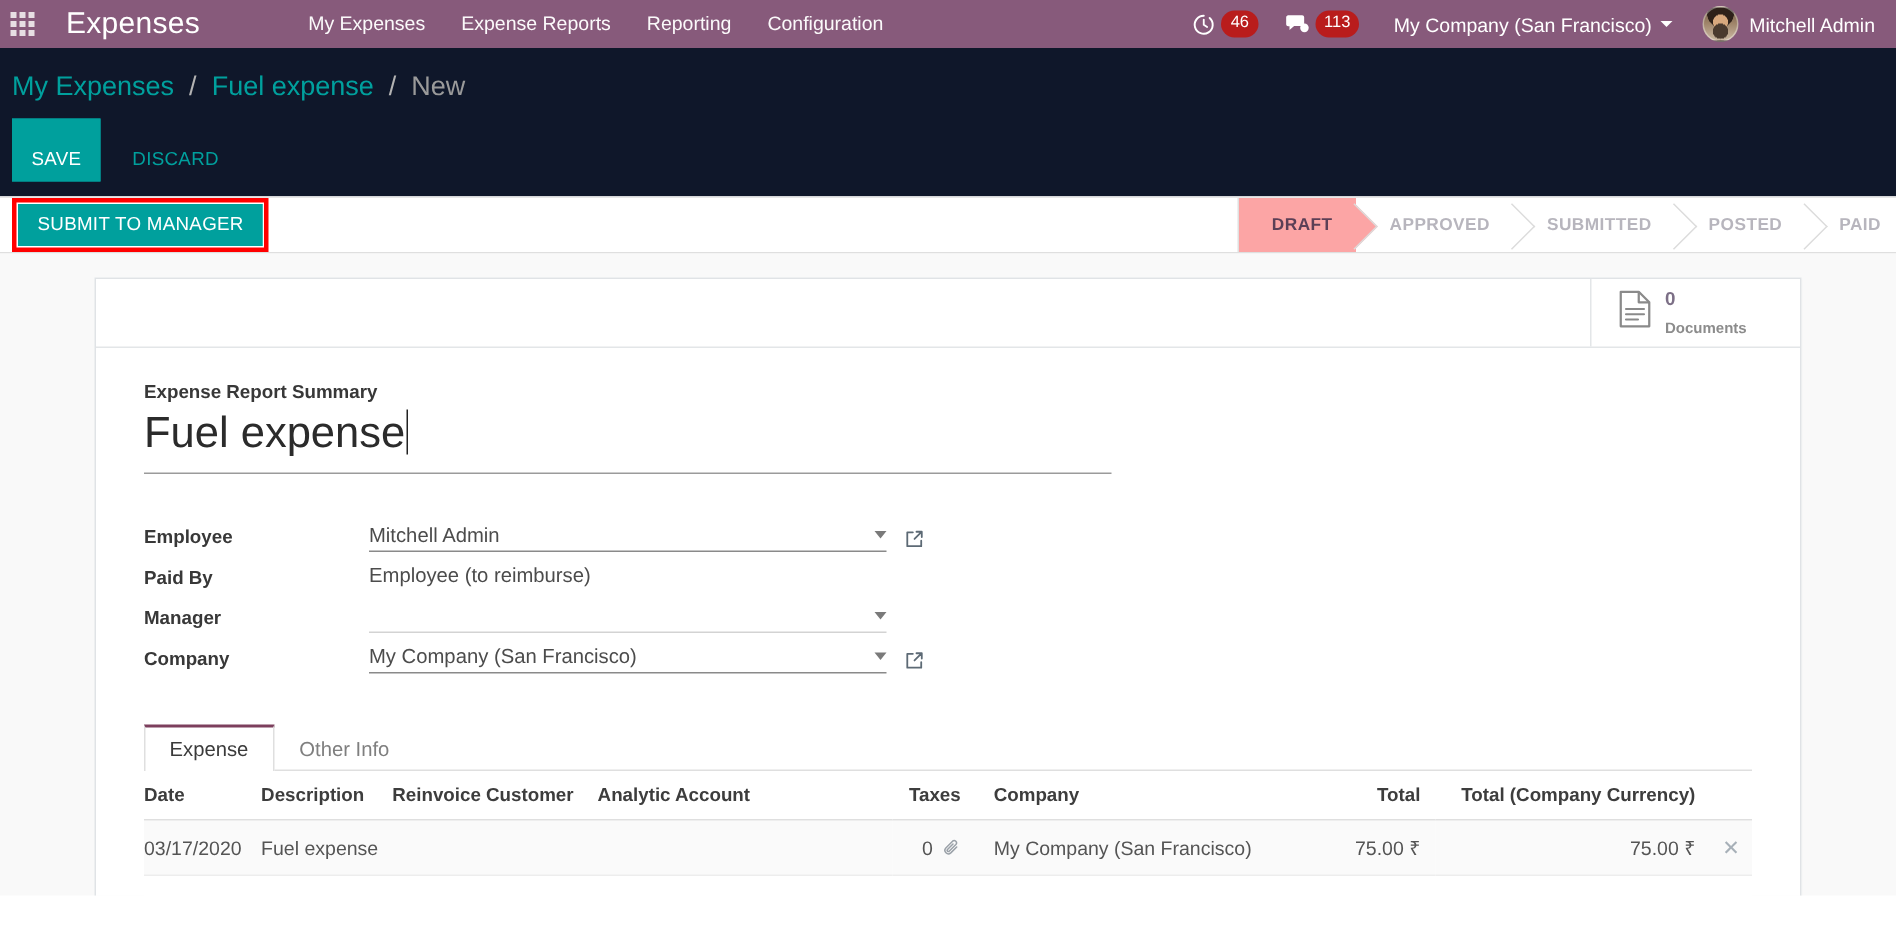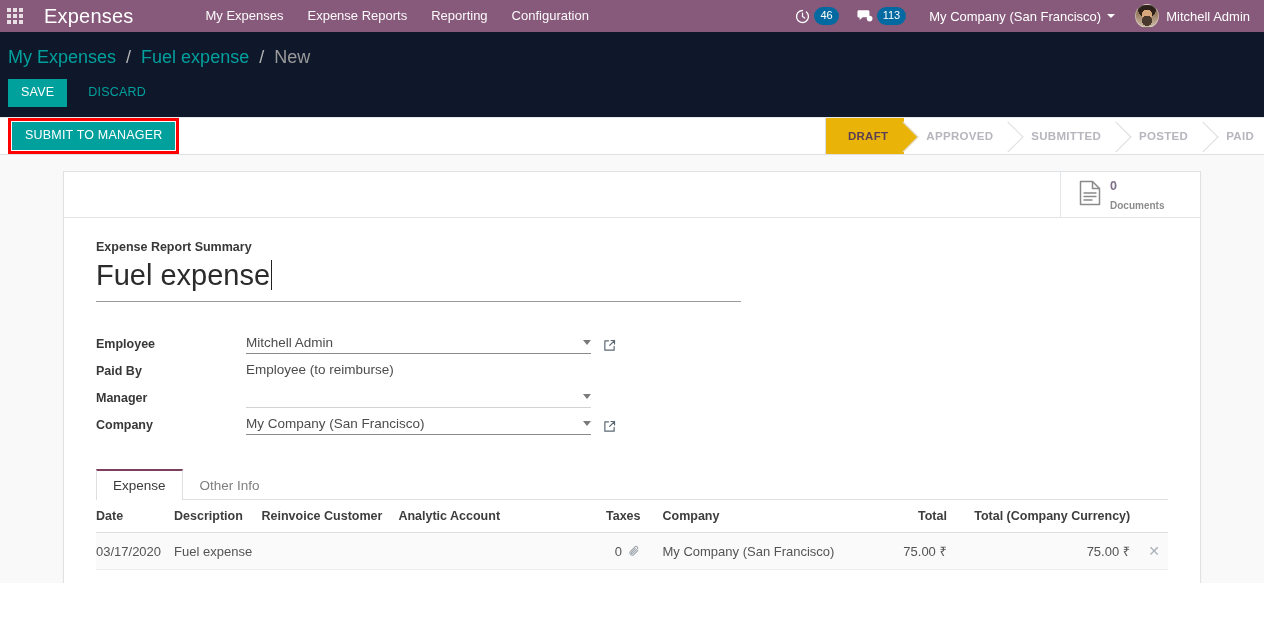--- a/index.html
+++ b/index.html
@@ -61,21 +61,21 @@
     padding-right: 6px;
   }
   .nav-sys {
     display: flex; align-items: center;
     padding: 0 9px;
     cursor: pointer;
     height: 32px;
   }
   .nav-sys svg { display: block; }
   .badge {
-    background: #0369a1;
+    background: #b91c1c;
     color: #fff;
     font-size: 11px;
     line-height: 1;
     padding: 3px 6px 4px;
     border-radius: 9px;
     margin-left: 4px;
     font-weight: 400;
     min-width: 20px;
     text-align: center;
   }
@@ -129,21 +129,21 @@
   .cp-buttons {
     padding: 9px 0 10px 8px;
     display: flex;
     align-items: center;
     gap: 8px;
   }
   .btn {
     font-size: 12.5px;
     text-transform: uppercase;
     border: 1px solid transparent;
-    padding: 5px 12px 6px;
+    padding: 19px 12px 6px;
     line-height: 15px;
     cursor: pointer;
     border-radius: 0;
     font-family: "Liberation Sans", sans-serif;
     letter-spacing: .2px;
   }
   .btn-save { background: #00A09D; color: #ffffff; border-color: #00A09D; }
   .btn-discard { background: transparent; color: #00A09D; border-color: transparent; }
 
   
@@ -189,21 +189,21 @@
     padding: 0 16px 0 22px;
     font-size: 11.5px;
     font-weight: bold;
     text-transform: uppercase;
     letter-spacing: .3px;
     color: #b7b5bd;
     background: #ffffff;
     cursor: pointer;
     white-space: nowrap;
   }
-  .stage.active { color: #5c3f56; background: #eab308; }
+  .stage.active { color: #5c3f56; background: #fca5a5; }
   .stage::after {
     content: "";
     position: absolute;
     right: -10px; top: 50%;
     width: 21px; height: 21px;
     margin-top: -10.5px;
     background: inherit;
     border-top: 1px solid #dcdcdc;
     border-right: 1px solid #dcdcdc;
     transform: rotate(45deg);

